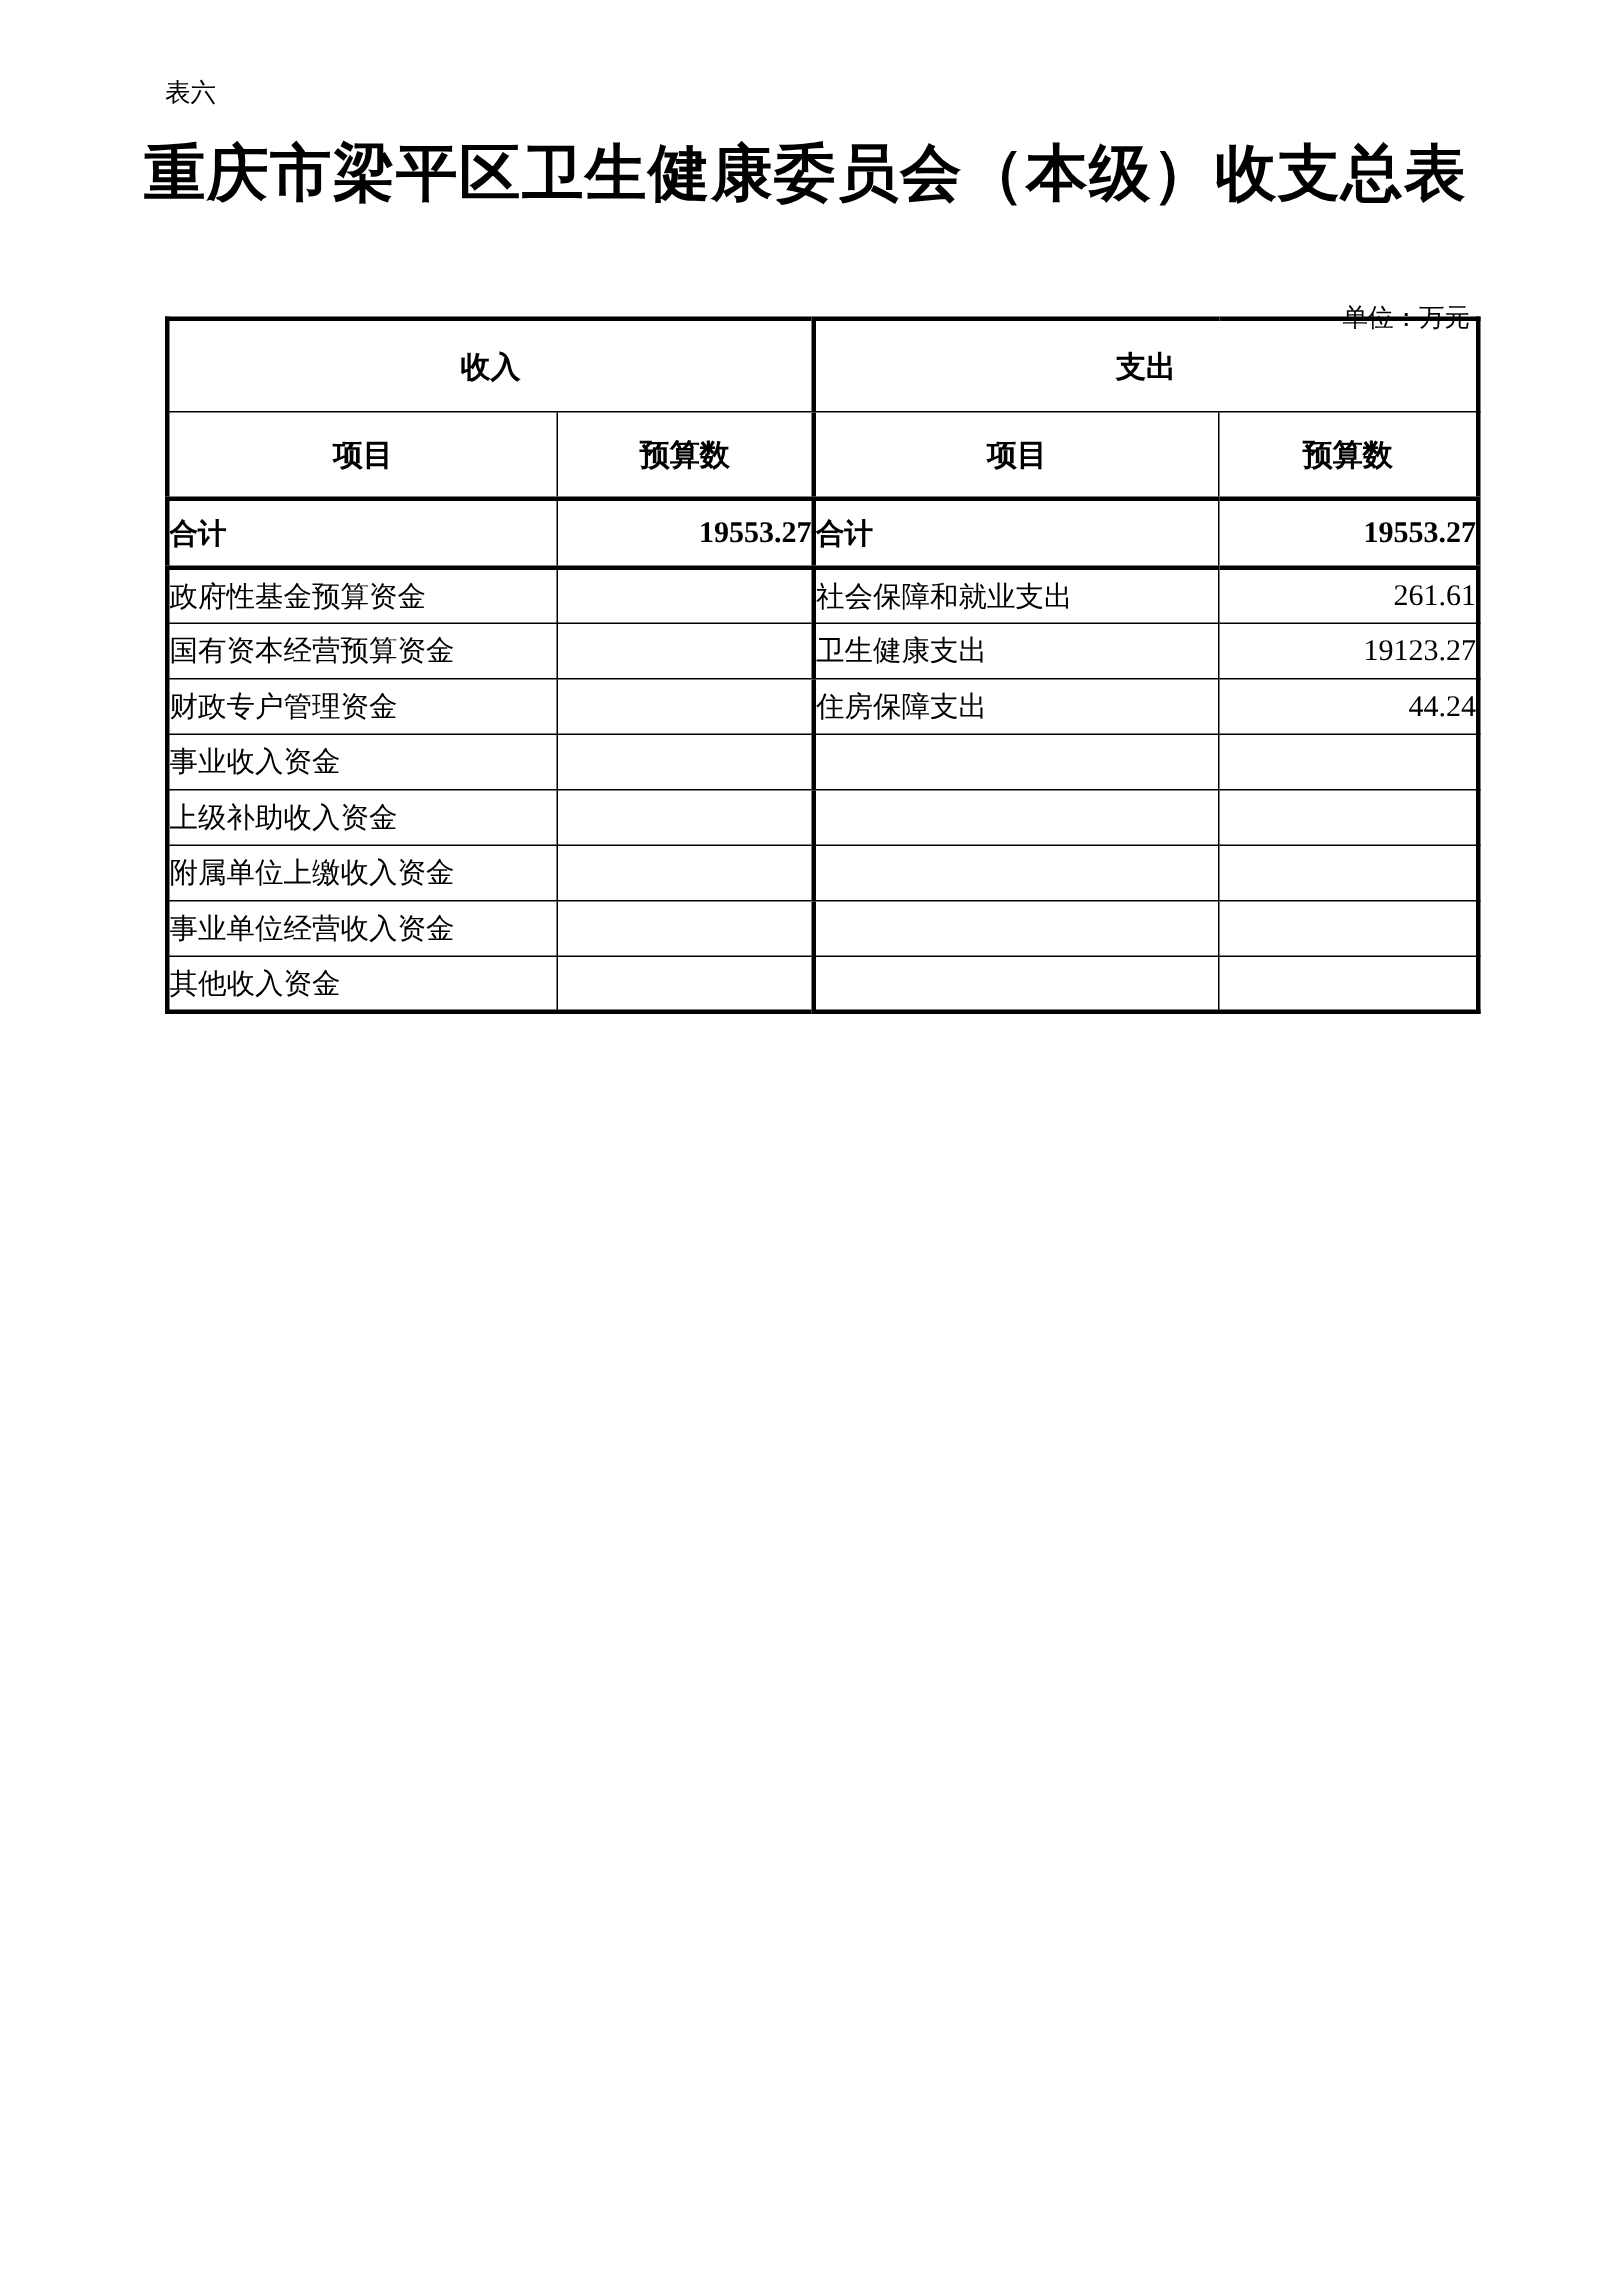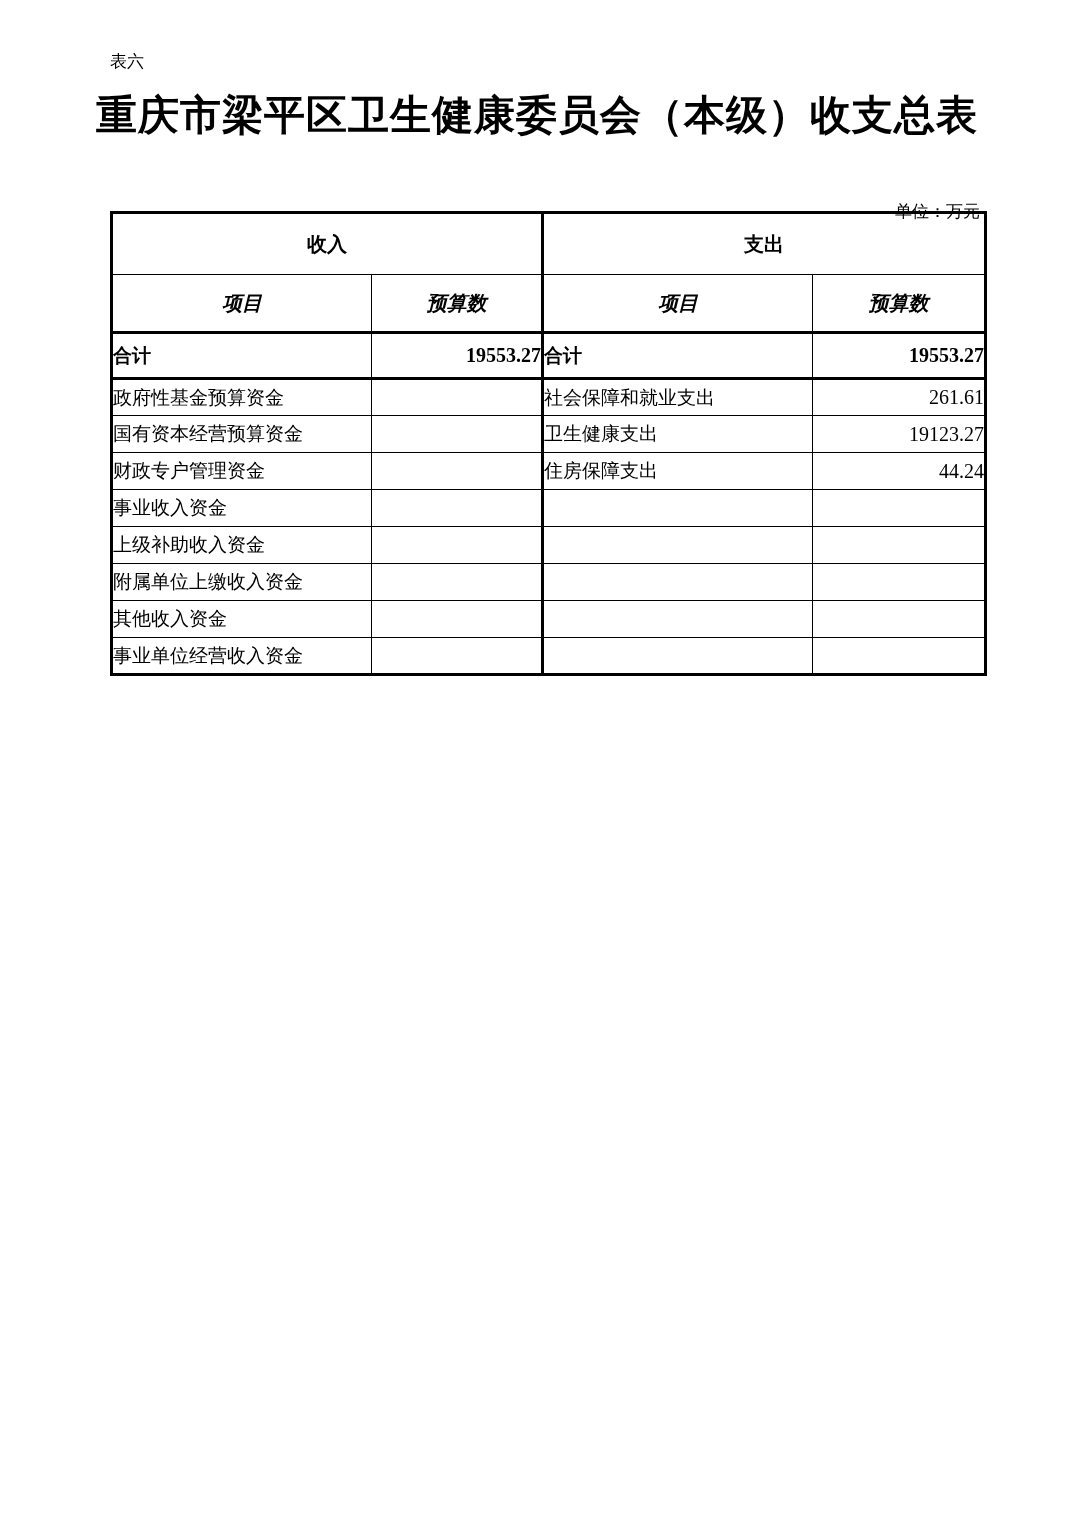--- a/index.html
+++ b/index.html
@@ -57,21 +57,21 @@
     overflow: hidden;
     white-space: nowrap;
     vertical-align: middle;
     padding: 0;
   }
   
   table.budget td.mid {
     border-left: 3px solid #000;
   }
   tr.r-group  { height: 62px; }
-  tr.r-sub    { height: 58px; font-style: italic; }
+  tr.r-sub    { height: 58px; }
   tr.r-total  { height: 46px; }
   tr.r-data   { height: 37px; }
   tr.r-sub td, tr.r-total td {
     border-bottom: 3px solid #000;
   }
   .hdr {
     font-family: "Liberation Sans", sans-serif;
     font-weight: bold;
     font-size: 20px;
     text-align: center;
@@ -171,27 +171,27 @@
       <td class="item mid"></td>
       <td class="value"></td>
     </tr>
     <tr class="r-data">
       <td class="item">附属单位上缴收入资金</td>
       <td class="value"></td>
       <td class="item mid"></td>
       <td class="value"></td>
     </tr>
     <tr class="r-data">
-      <td class="item">其他收入资金</td>
+      <td class="item">事业单位经营收入资金</td>
       <td class="value"></td>
       <td class="item mid"></td>
       <td class="value"></td>
     </tr>
     <tr class="r-data">
-      <td class="item">事业单位经营收入资金</td>
+      <td class="item">其他收入资金</td>
       <td class="value"></td>
       <td class="item mid"></td>
       <td class="value"></td>
     </tr>
   </tbody>
     </table>
 
 </div>
 
 </body></html>

